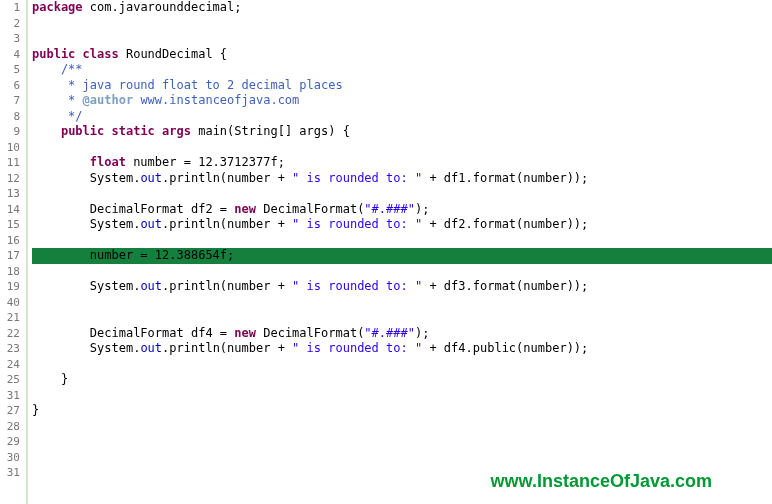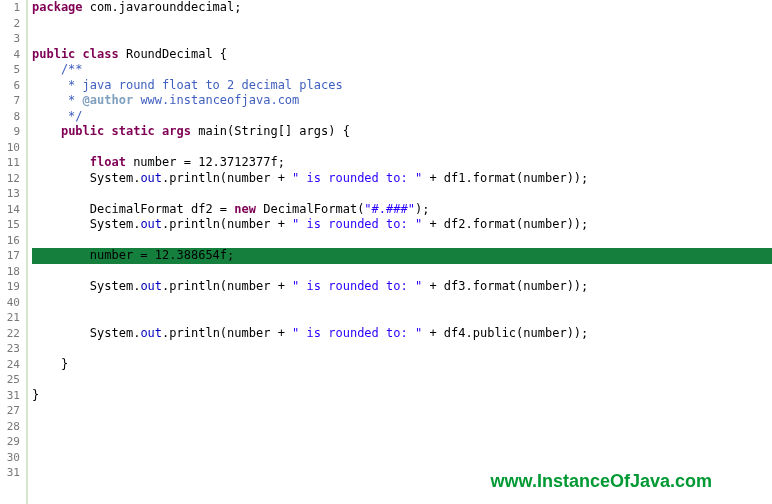--- a/index.html
+++ b/index.html
@@ -110,20 +110,21 @@
     <div class="line"><span class="plain">        System.</span><span class="plain" style="color:#0000c0">out</span><span class="plain">.println(number + </span><span class="str">" is rounded to: "</span><span class="plain"> + df1.format(number));</span></div>
     <div class="line"></div>
     <div class="line"><span class="plain">        DecimalFormat df2 = </span><span class="kw">new</span><span class="plain"> DecimalFormat(</span><span class="str">"#.###"</span><span class="plain">);</span></div>
     <div class="line"><span class="plain">        System.</span><span class="plain" style="color:#0000c0">out</span><span class="plain">.println(number + </span><span class="str">" is rounded to: "</span><span class="plain"> + df2.format(number));</span></div>
     <div class="line"></div>
     <div class="line highlight"><span class="plain">        number = 12.388654f;</span></div>
     <div class="line"></div>
     <div class="line"><span class="plain">        System.</span><span class="plain" style="color:#0000c0">out</span><span class="plain">.println(number + </span><span class="str">" is rounded to: "</span><span class="plain"> + df3.format(number));</span></div>
     <div class="line"></div>
     <div class="line"></div>
+    <div class="line"><span class="plain">        DecimalFormat df4 = </span><span class="kw">new</span><span class="plain"> DecimalFormat(</span><span class="str">"#.###"</span><span class="plain">);</span></div>
     <div class="line"><span class="plain">        System.</span><span class="plain" style="color:#0000c0">out</span><span class="plain">.println(number + </span><span class="str">" is rounded to: "</span><span class="plain"> + df4.public(number));</span></div>
     <div class="line"></div>
     <div class="line"><span class="plain">    }</span></div>
     <div class="line"></div>
     <div class="line"><span class="plain">}</span></div>
     <div class="line"></div>
   </div>
 </div>
 
 <div class="watermark">www.InstanceOfJava.com</div>

